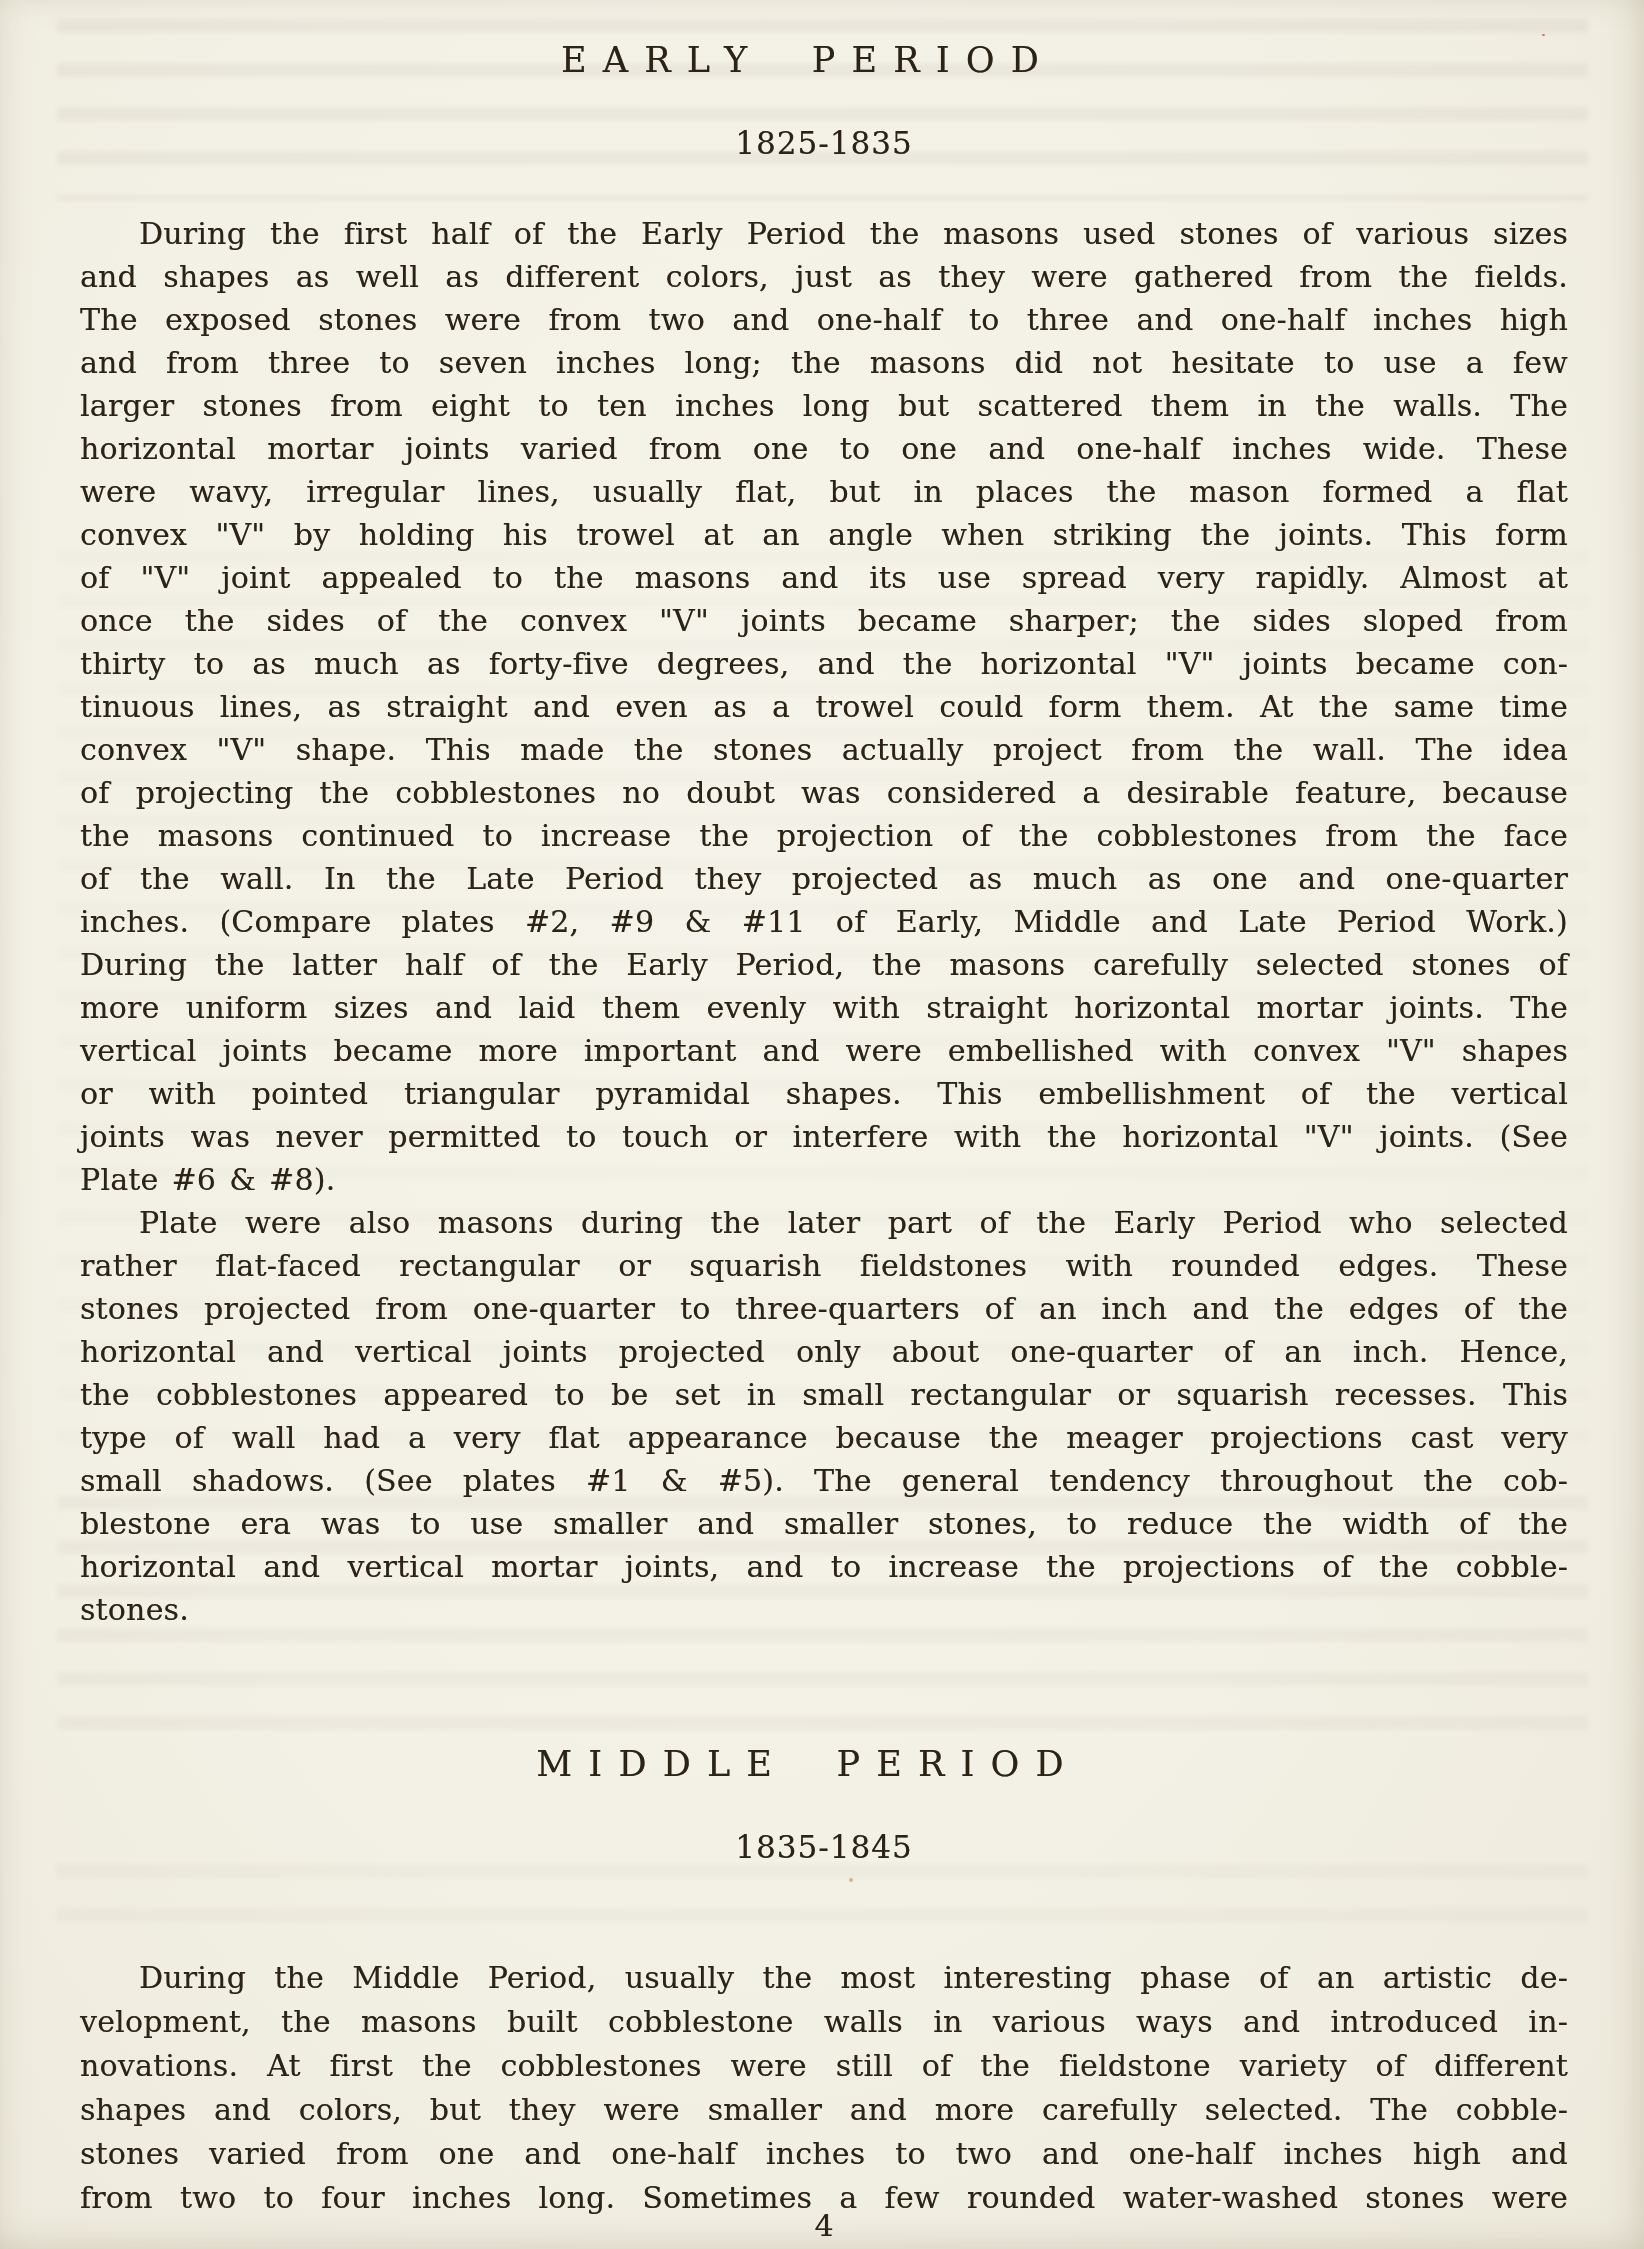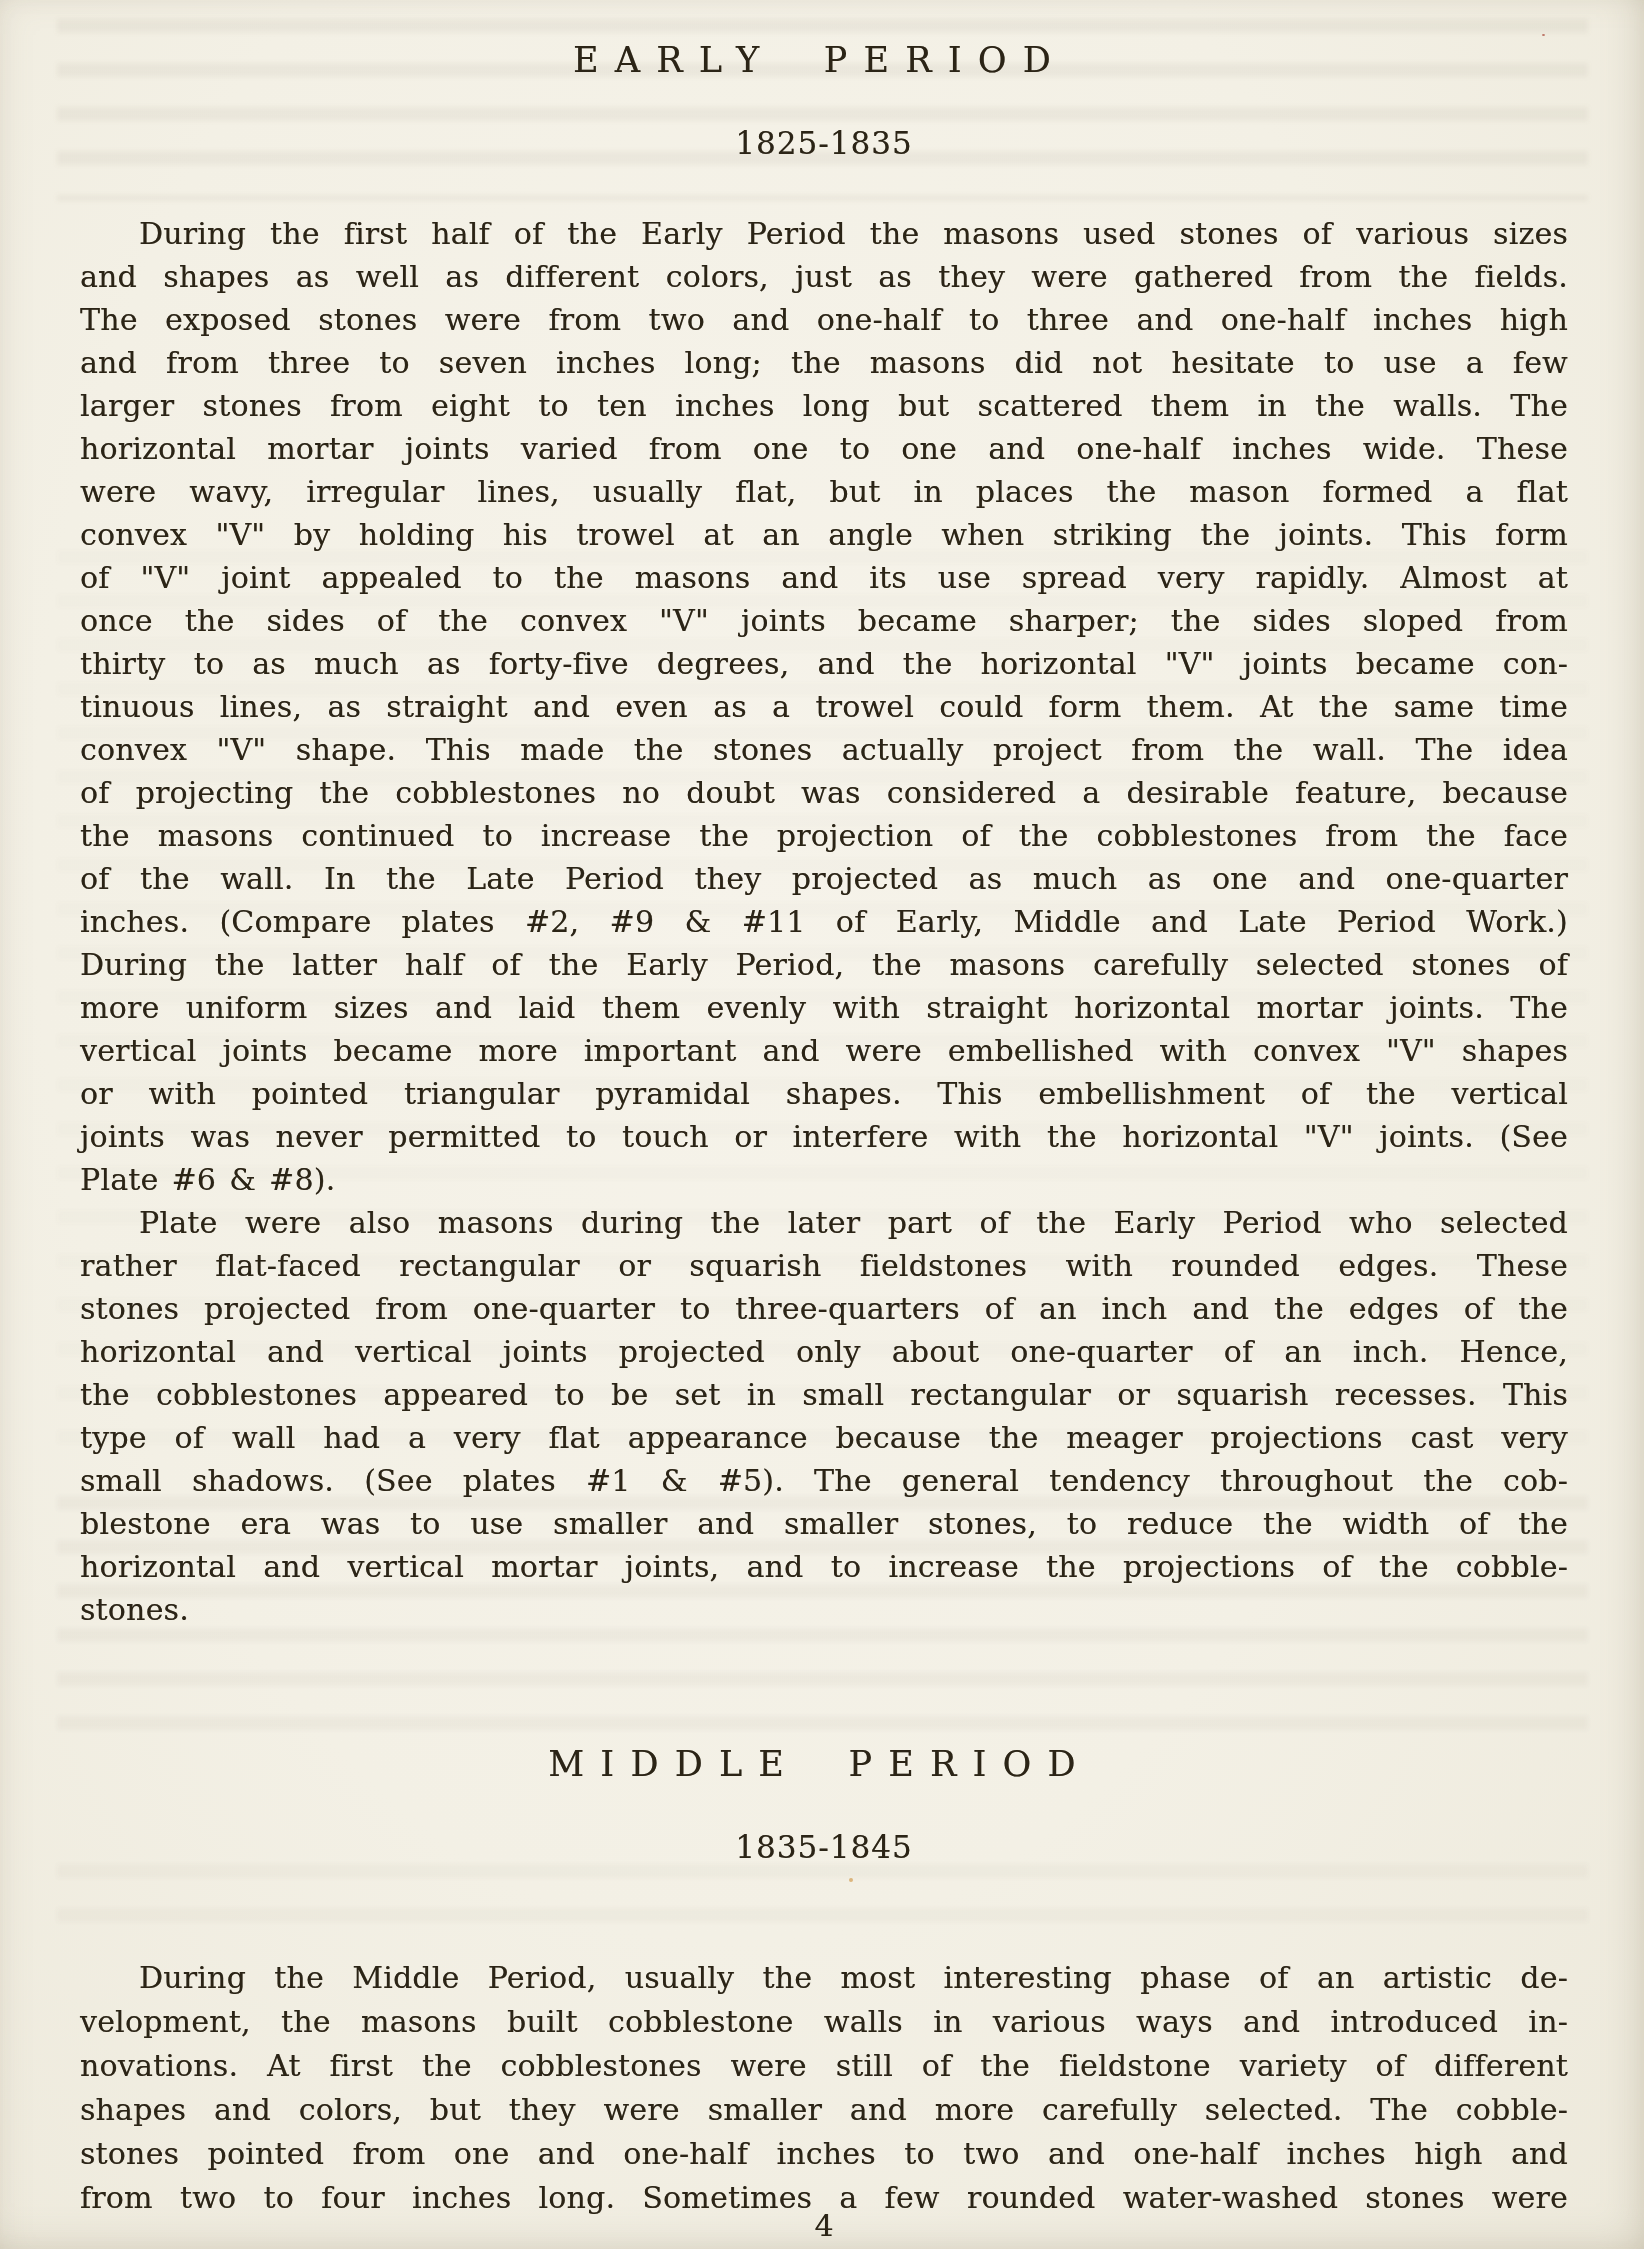--- a/index.html
+++ b/index.html
@@ -15,21 +15,21 @@
   
   .bleed{position:absolute;left:57px;right:57px;pointer-events:none;
     background:repeating-linear-gradient(180deg, rgba(100,85,60,.055) 0 14.3px, rgba(100,85,60,0) 14.3px 44px);
     filter:blur(2.9px);}
   .bleed.b1{top:19px;height:182px;}
   .bleed.b2{top:1496px;height:239px;opacity:.8;}
   .bleed.b3{top:1864px;height:62px;opacity:.7;}
   .bleed.b4{top:550px;height:908px;opacity:.35;}
 
   .heading{
-    position:absolute;left:76px;width:1488px;margin:0;text-align:center;
+    position:absolute;left:64px;width:1488px;margin:0;text-align:center;
     font-size:35px;font-weight:normal;line-height:35px;
     letter-spacing:16.2px;word-spacing:21px;
     text-shadow:0.2px 0.4px 0.3px rgba(43,36,22,.55);
     white-space:nowrap;
   }
   #early-heading{top:43px;}
   #middle-heading{top:1747px;}
   .dates{
     position:absolute;left:80px;width:1488px;margin:0;text-align:center;
     font-size:31px;line-height:31px;letter-spacing:1px;
@@ -116,21 +116,21 @@
 
   <h1 class="heading" id="middle-heading">MIDDLE PERIOD</h1>
   <div class="dates" id="middle-dates">1835-1845</div>
 
   <div class="bodytext" id="text-middle">
     <p>
       <span class="line indent">During the Middle Period, usually the most interesting phase of an artistic de-</span>
       <span class="line">velopment, the masons built cobblestone walls in various ways and introduced in-</span>
       <span class="line">novations. At first the cobblestones were still of the fieldstone variety of different</span>
       <span class="line">shapes and colors, but they were smaller and more carefully selected. The cobble-</span>
-      <span class="line">stones pointed from one and one-half inches to two and one-half inches high and</span>
+      <span class="line">stones varied from one and one-half inches to two and one-half inches high and</span>
       <span class="line">from two to four inches long. Sometimes a few rounded water-washed stones were</span>
     </p>
   </div>
 
   <div class="pagenum">4</div>
 
 </div>
 
 
 </body></html>

